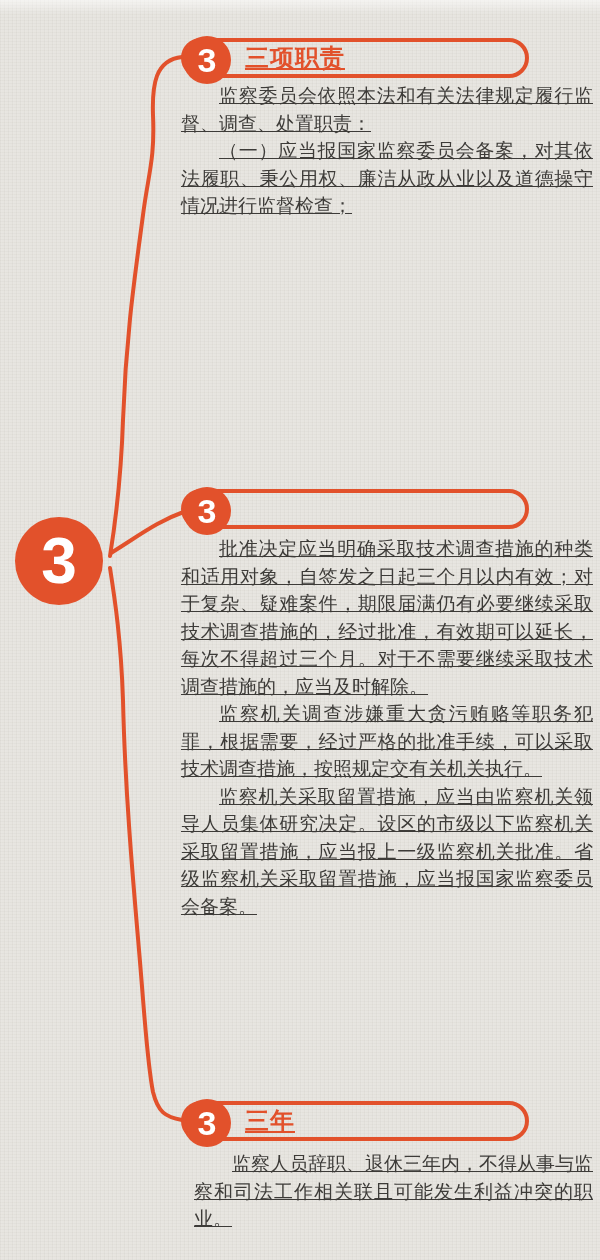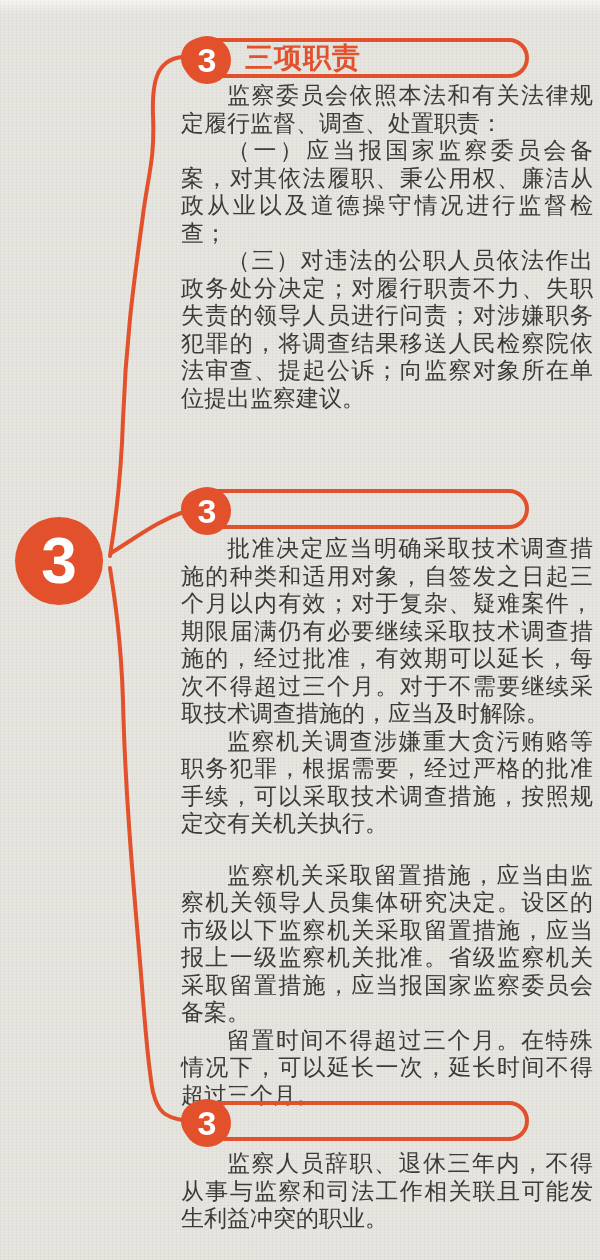--- a/index.html
+++ b/index.html
@@ -29,29 +29,29 @@
     border:4px solid #e2512b;border-radius:20px;
     display:flex;align-items:center;
   }
   .badge{
     position:absolute;left:-2px;top:-6px;width:48px;height:48px;border-radius:50%;
     background:#e2512b;color:#ffffff;
     display:flex;align-items:center;justify-content:center;
     font-size:34px;font-weight:bold;line-height:1;
   }
   .pill-title{
-    padding-left:60px;color:#e2512b;font-size:28px;font-weight:bold;
-    letter-spacing:1px;white-space:nowrap;
+    padding-left:60px;color:#e2512b;font-size:24px;font-weight:bold;
+    letter-spacing:1px;white-space:nowrap;text-decoration:underline;
   }
-  .body{color:#3d3b38;font-size:23px;line-height:27.5px;text-align:justify;}
+  .body{color:#3d3b38;font-size:19px;line-height:27.5px;text-align:justify;text-decoration:underline;}
   .body p{margin:0;text-indent:2em;}
   .sec1 .body{margin-top:4px;}
   .sec2 .body{margin-top:6px;}
-  .sec3 .body{margin-top:9px;}
-  .block-gap{margin-top:24px;}
+  .sec3 .body{margin-top:9px;margin-left:13px;}
+  .block-gap{}
 </style>
 </head>
 <body>
 
 <div class="canvas">
 
   <svg class="connectors" width="600" height="1260" viewBox="0 0 600 1260">
     <path d="M 182 57 C 155 60 152 85 153 115 C 155 160 148 175 143 215 C 135 275 126 335 123 420 C 121 480 115 525 110 556"></path>
     <path d="M 111 553 C 140 535 158 521 186 511"></path>
     <path d="M 110 568 C 115 600 121 640 123 700 C 125 790 133 880 139 950 C 145 1020 147 1062 153 1092 C 158 1112 165 1117 182 1120"></path>
@@ -64,46 +64,45 @@
   <div class="section sec1">
     <div class="pill">
       <div class="badge">
         <span>3</span>
       </div>
       <div class="pill-title">三项职责</div>
     </div>
     <div class="body">
       <p>监察委员会依照本法和有关法律规定履行监督、调查、处置职责：</p>
       <p>（一）应当报国家监察委员会备案，对其依法履职、秉公用权、廉洁从政从业以及道德操守情况进行监督检查；</p>
-      <p>（三）对违法的公职人员依法作出政务处分决定；对履行职责不力、失职失责的领导人员进行问责；对涉嫌职务犯罪的，将调查结果移送人民检察院依法审查、提起公诉；向监察对象所在单位提出监察建议。</p>
     </div>
   </div>
 
   <div class="section sec2">
     <div class="pill">
       <div class="badge">
         <span>3</span>
       </div>
     </div>
     <div class="body">
       <div>
         <p>批准决定应当明确采取技术调查措施的种类和适用对象，自签发之日起三个月以内有效；对于复杂、疑难案件，期限届满仍有必要继续采取技术调查措施的，经过批准，有效期可以延长，每次不得超过三个月。对于不需要继续采取技术调查措施的，应当及时解除。</p>
         <p>监察机关调查涉嫌重大贪污贿赂等职务犯罪，根据需要，经过严格的批准手续，可以采取技术调查措施，按照规定交有关机关执行。</p>
       </div>
       <div class="block-gap">
         <p>监察机关采取留置措施，应当由监察机关领导人员集体研究决定。设区的市级以下监察机关采取留置措施，应当报上一级监察机关批准。省级监察机关采取留置措施，应当报国家监察委员会备案。</p>
-        <p>留置时间不得超过三个月。在特殊情况下，可以延长一次，延长时间不得超过三个月。</p>
       </div>
     </div>
   </div>
 
   <div class="section sec3">
     <div class="pill">
       <div class="badge">
         <span>3</span>
       </div>
+      <div class="pill-title">三年</div>
     </div>
     <div class="body">
       <p>监察人员辞职、退休三年内，不得从事与监察和司法工作相关联且可能发生利益冲突的职业。</p>
     </div>
   </div>
 
 </div>
 
 </body></html>

